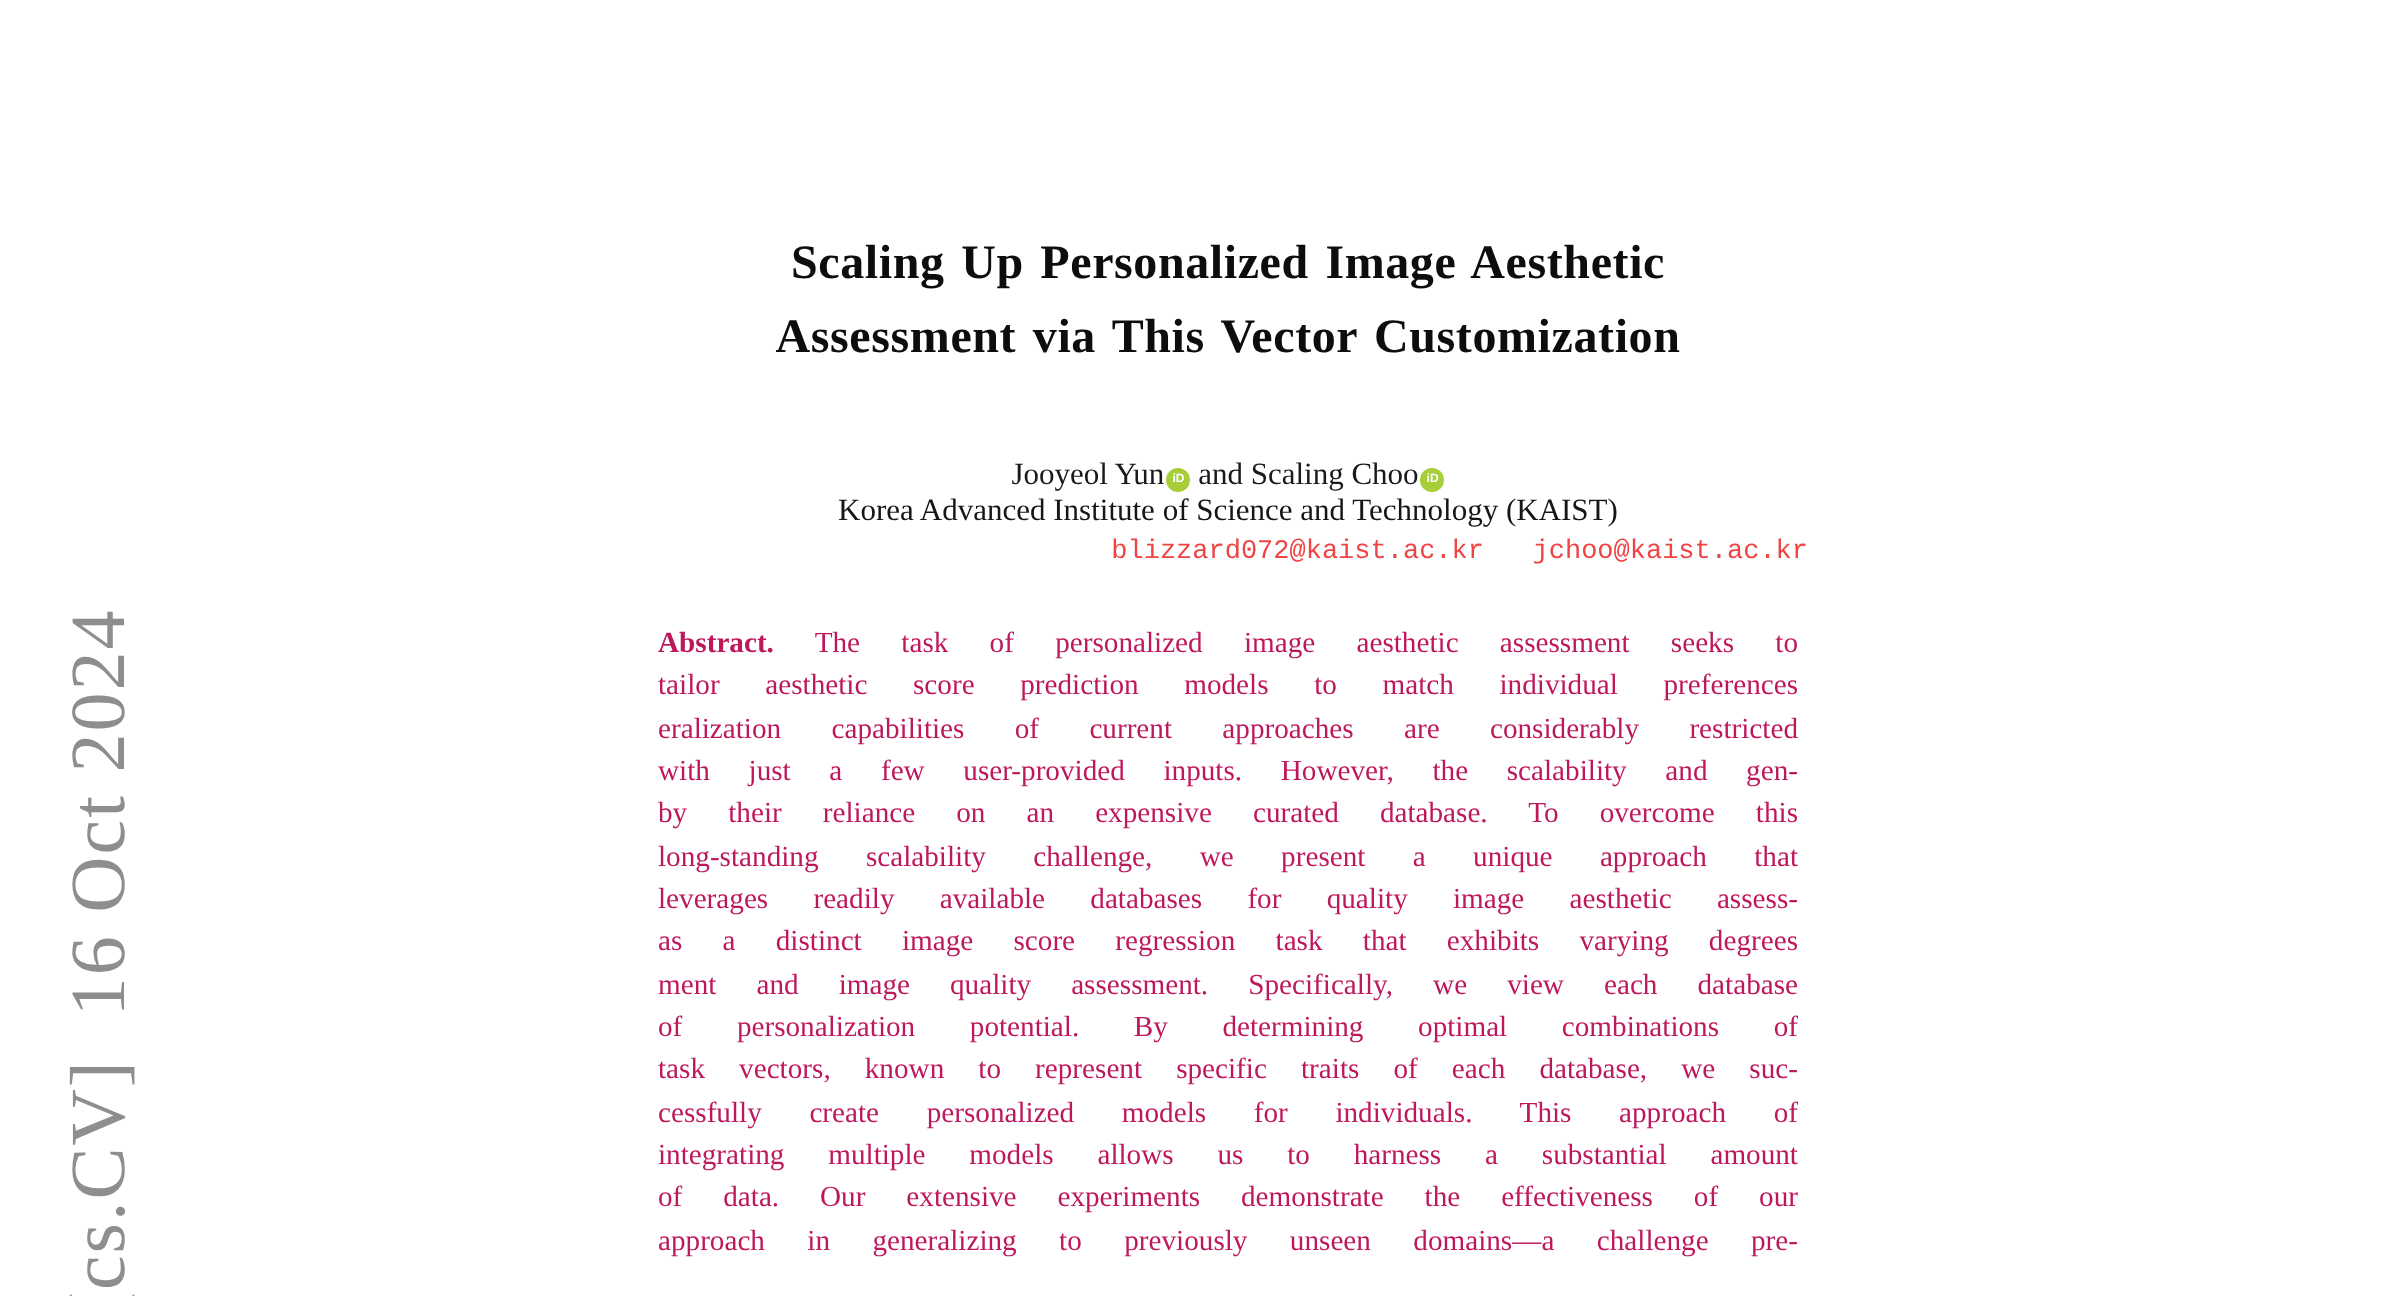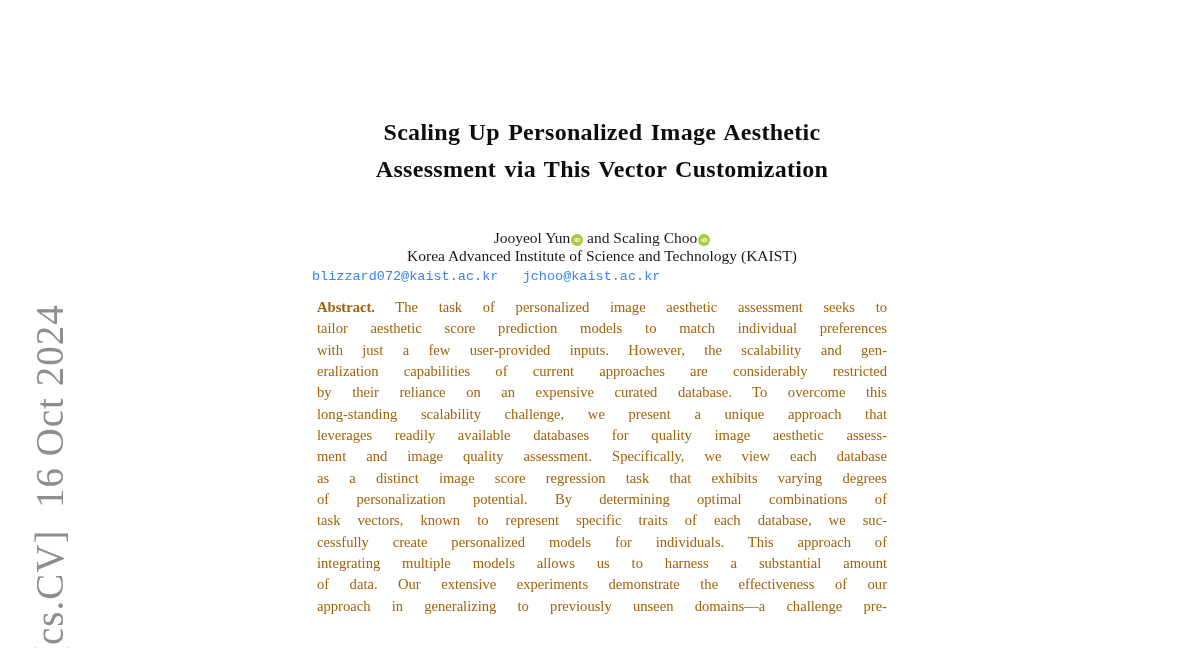--- a/index.html
+++ b/index.html
@@ -14,21 +14,21 @@
   
   .watermark {
     position: absolute; left: 27px; top: 659px;
     transform: rotate(-90deg); transform-origin: 0 0;
     font-size: 39px; letter-spacing: 1px;
     color: #8e8e8e;
     white-space: pre;
     font-family: "Liberation Serif", serif;
   }
 
-  .content { position: absolute; left: 312px; top: 0; width: 580px; }
+  .content { position: absolute; left: 324px; top: 0; width: 580px; }
 
   .title {
     margin-top: 114px;
     text-align: center;
     font-weight: bold;
     font-size: 24px;
     line-height: 36.5px;
     letter-spacing: 0.3px;
     word-spacing: 2px;
     color: #0d0d0d;
@@ -55,34 +55,34 @@
     vertical-align: 1px;
   }
 
   .affiliation {
     text-align: center;
     font-size: 15.5px;
   }
 
   .emails {
     margin-top: 4px;
-    text-align: left;
+    text-align: right;
     font-family: "Liberation Mono", "DejaVu Sans Mono", monospace;
     font-size: 13.5px;
     white-space: pre;
-    color: #3b82f6;
+    color: #ef4444;
   }
 
   .abstract {
-    margin-top: 13px;
+    margin-top: 28px;
     margin-left: 5px;
     width: 570px;
     font-size: 14.6px;
     line-height: 21.35px;
-    color: #a16207;
+    color: #be185d;
   }
   .abs-line {
     text-align: justify;
     text-align-last: justify;
     height: 21.35px;
     overflow: visible;
   }
   .abs-label { font-weight: bold; }
 </style>
 </head>
@@ -102,27 +102,27 @@
     <div class="authors"><span>Jooyeol Yun</span><span class="orcid">iD</span><span class="pre"> and </span><span>Scaling Choo</span><span class="orcid">iD</span>
     </div>
 
     <div class="affiliation">Korea Advanced Institute of Science and Technology (KAIST)</div>
 
     <div class="emails">blizzard072@kaist.ac.kr   jchoo@kaist.ac.kr</div>
 
     <div class="abstract">
       <div class="abs-line"><span class="abs-label">Abstract.</span> <span>The task of personalized image aesthetic assessment seeks to</span></div>
       <div class="abs-line">tailor aesthetic score prediction models to match individual preferences</div>
+      <div class="abs-line">eralization capabilities of current approaches are considerably restricted</div>
       <div class="abs-line">with just a few user-provided inputs. However, the scalability and gen-</div>
-      <div class="abs-line">eralization capabilities of current approaches are considerably restricted</div>
       <div class="abs-line">by their reliance on an expensive curated database. To overcome this</div>
       <div class="abs-line">long-standing scalability challenge, we present a unique approach that</div>
       <div class="abs-line">leverages readily available databases for quality image aesthetic assess-</div>
+      <div class="abs-line">as a distinct image score regression task that exhibits varying degrees</div>
       <div class="abs-line">ment and image quality assessment. Specifically, we view each database</div>
-      <div class="abs-line">as a distinct image score regression task that exhibits varying degrees</div>
       <div class="abs-line">of personalization potential. By determining optimal combinations of</div>
       <div class="abs-line">task vectors, known to represent specific traits of each database, we suc-</div>
       <div class="abs-line">cessfully create personalized models for individuals. This approach of</div>
       <div class="abs-line">integrating multiple models allows us to harness a substantial amount</div>
       <div class="abs-line">of data. Our extensive experiments demonstrate the effectiveness of our</div>
       <div class="abs-line">approach in generalizing to previously unseen domains—a challenge pre-</div>
     </div>
 
   </div>
 </div>

